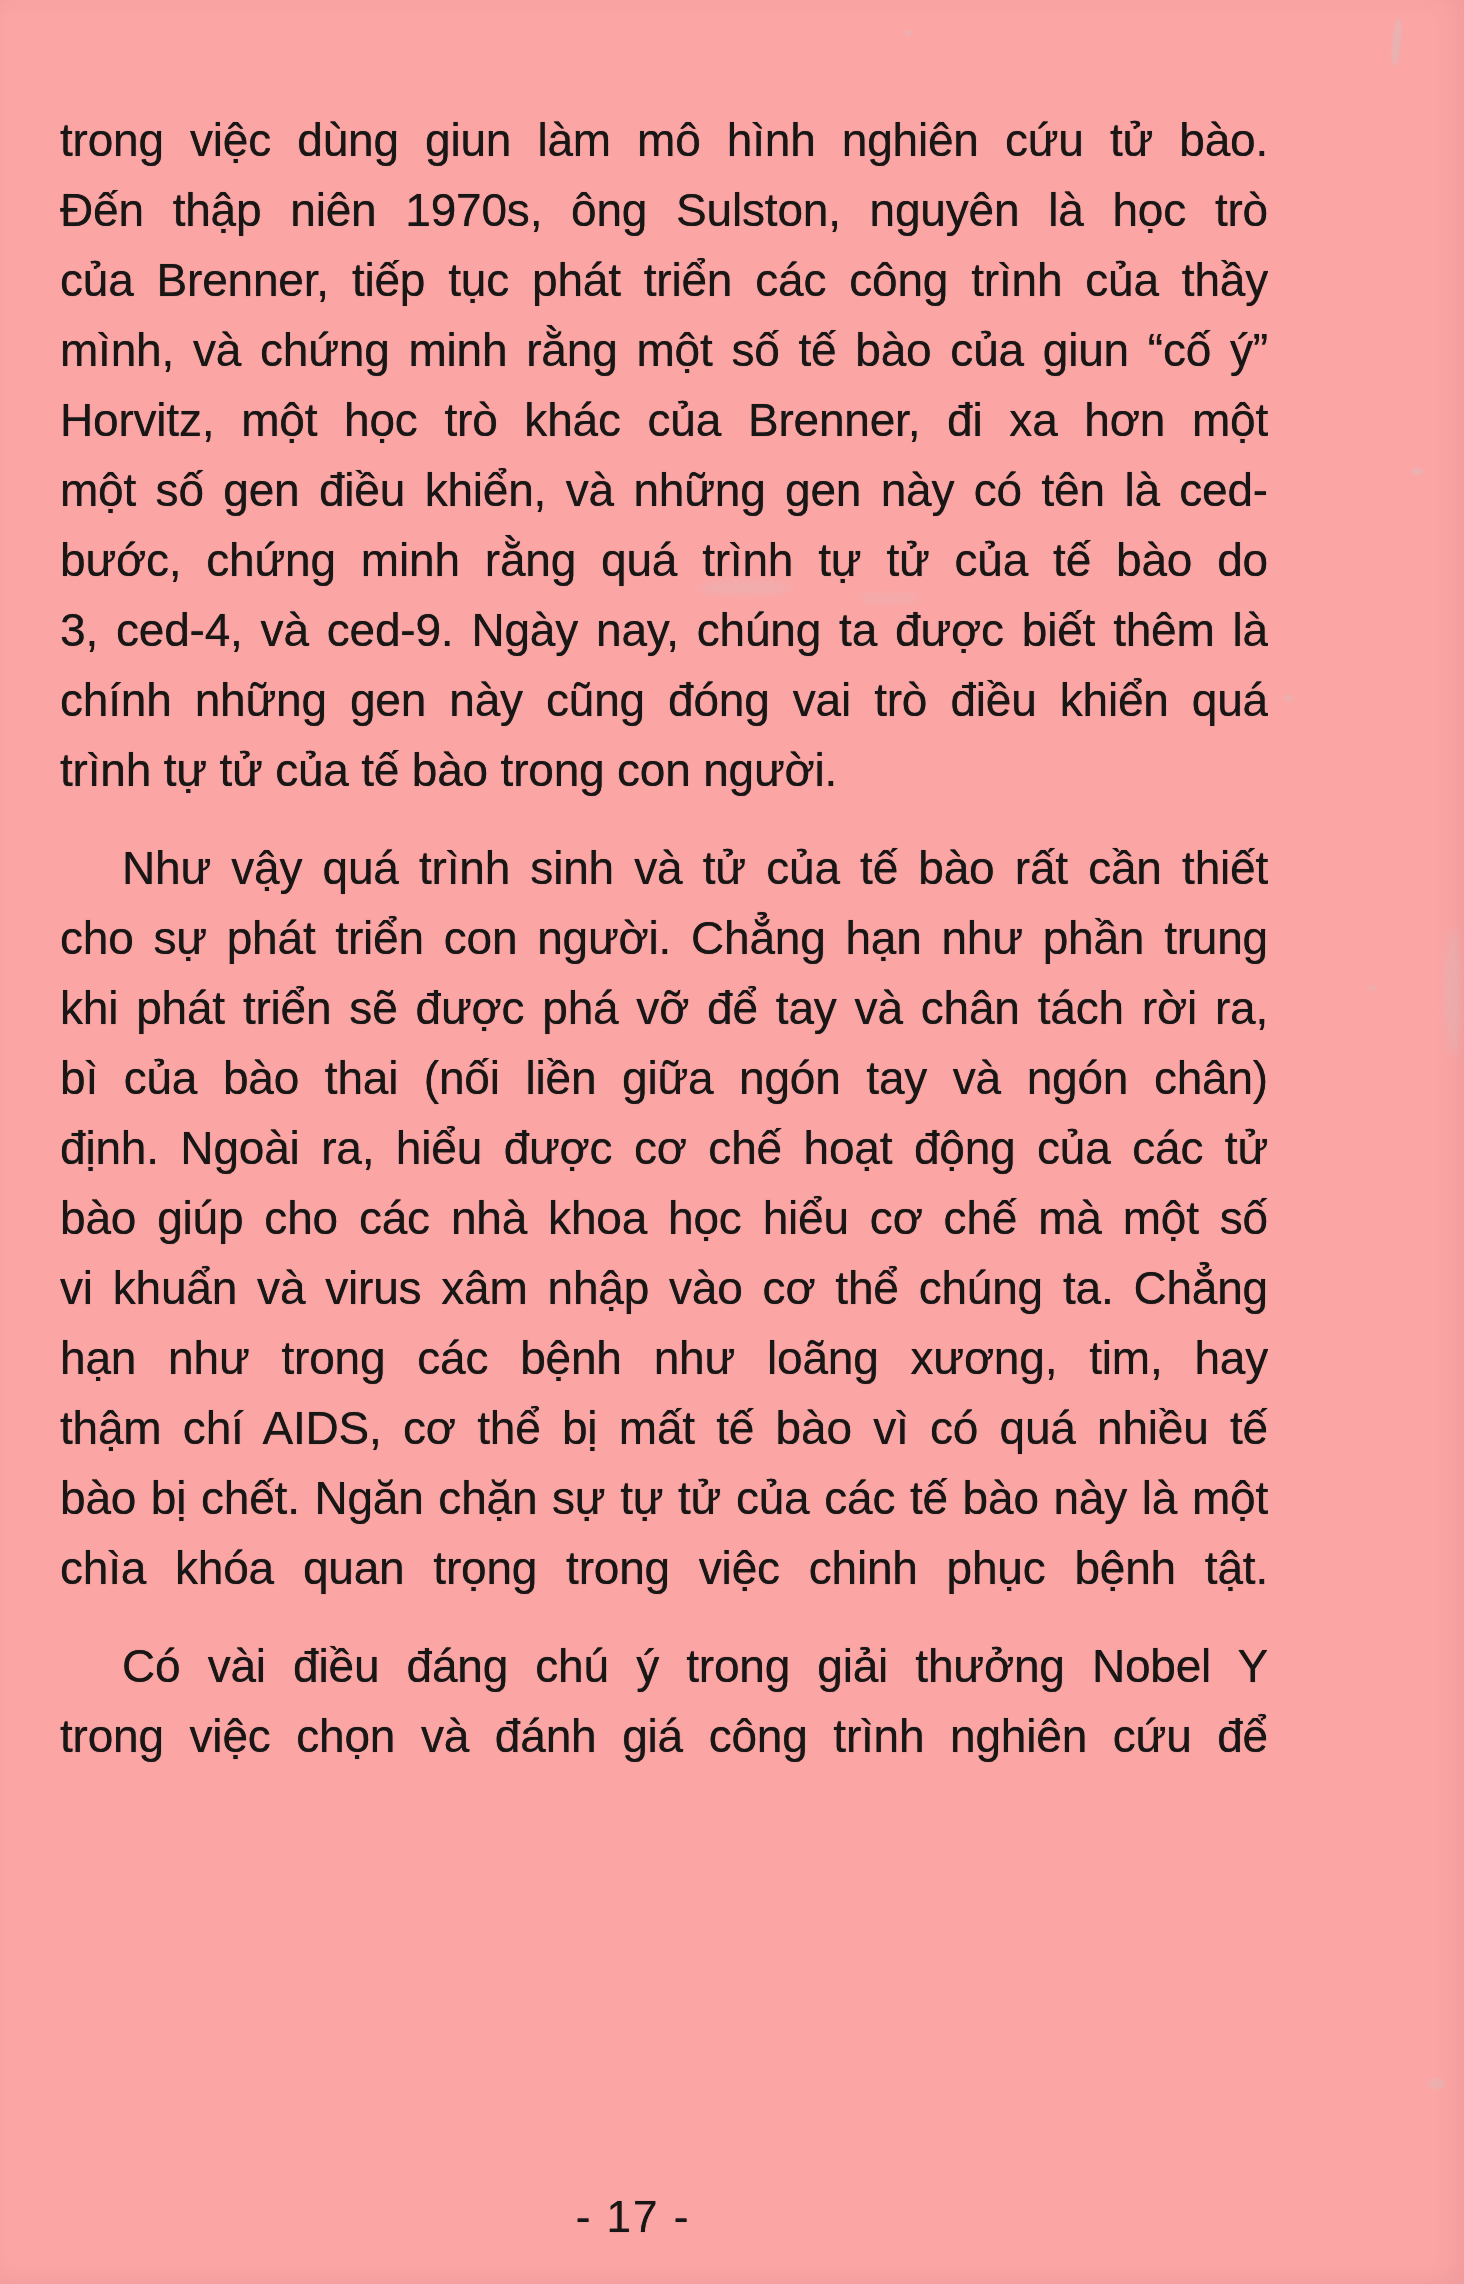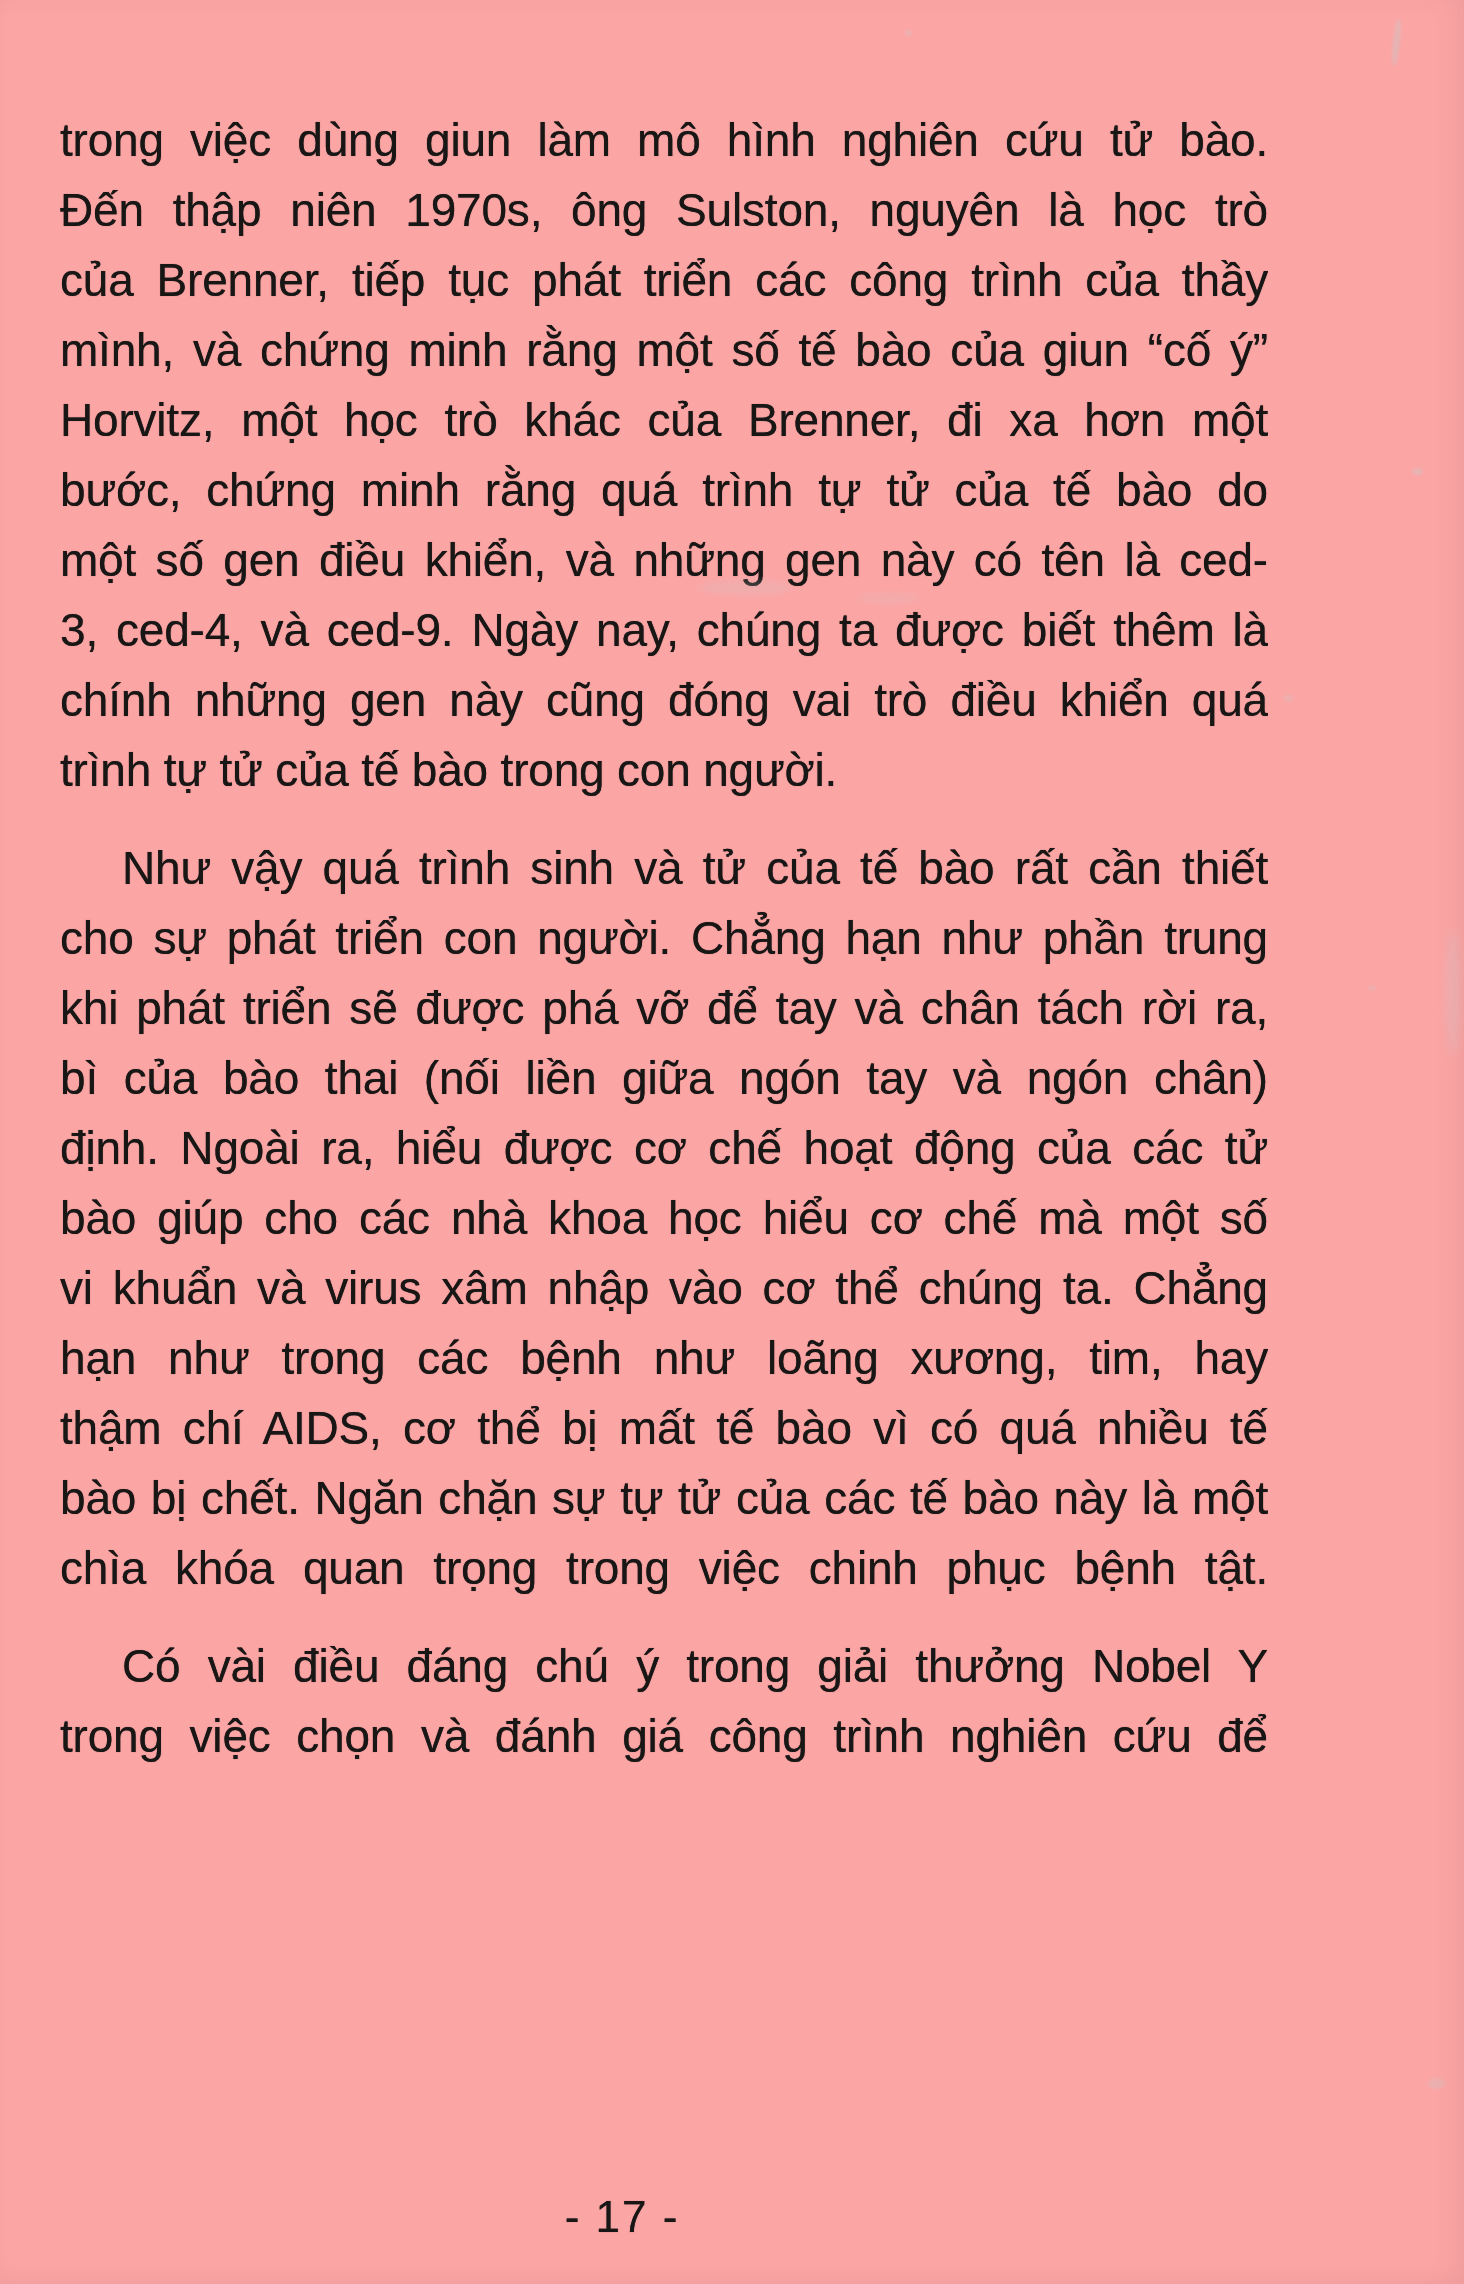--- a/index.html
+++ b/index.html
@@ -33,21 +33,21 @@
     text-align: justify;
     text-align-last: justify;
     text-shadow: 0 0 0.7px rgba(25,24,22,0.9);
     overflow: hidden;
   }
   .line.end { text-align-last: left; }
   .line.indent { padding-left: 62px; }
   .page-number {
     position: absolute;
     top: 2192px;
-    left: 0;
+    left: 11px;
     width: 1244px;
     text-align: center;
     font-size: 44px;
     letter-spacing: 2px;
     text-shadow: 0 0 0.7px rgba(25,24,22,0.9);
   }
   .artifact {
     position: absolute;
     background: #c9c8c6;
     border-radius: 50%;
@@ -68,22 +68,22 @@
 <div class="page">
 
   <div class="text-block">
 
     <div class="para">
       <div class="line">trong việc dùng giun làm mô hình nghiên cứu tử bào.</div>
       <div class="line">Đến thập niên 1970s, ông Sulston, nguyên là học trò</div>
       <div class="line">của Brenner, tiếp tục phát triển các công trình của thầy</div>
       <div class="line">mình, và chứng minh rằng một số tế bào của giun “cố ý”</div>
       <div class="line">Horvitz, một học trò khác của Brenner, đi xa hơn một</div>
+      <div class="line">một số gen điều khiển, và những gen này có tên là ced-</div>
       <div class="line">bước, chứng minh rằng quá trình tự tử của tế bào do</div>
-      <div class="line">một số gen điều khiển, và những gen này có tên là ced-</div>
       <div class="line">3, ced-4, và ced-9. Ngày nay, chúng ta được biết thêm là</div>
       <div class="line">chính những gen này cũng đóng vai trò điều khiển quá</div>
       <div class="line end">trình tự tử của tế bào trong con người.</div>
     </div>
 
     <div class="para">
       <div class="line indent">Như vậy quá trình sinh và tử của tế bào rất cần thiết</div>
       <div class="line">cho sự phát triển con người. Chẳng hạn như phần trung</div>
       <div class="line">khi phát triển sẽ được phá vỡ để tay và chân tách rời ra,</div>
       <div class="line">bì của bào thai (nối liền giữa ngón tay và ngón chân)</div>

